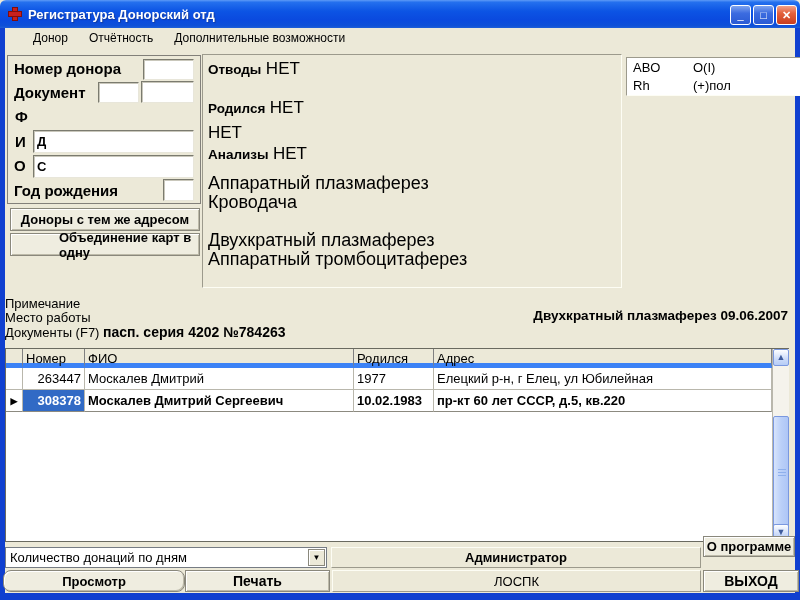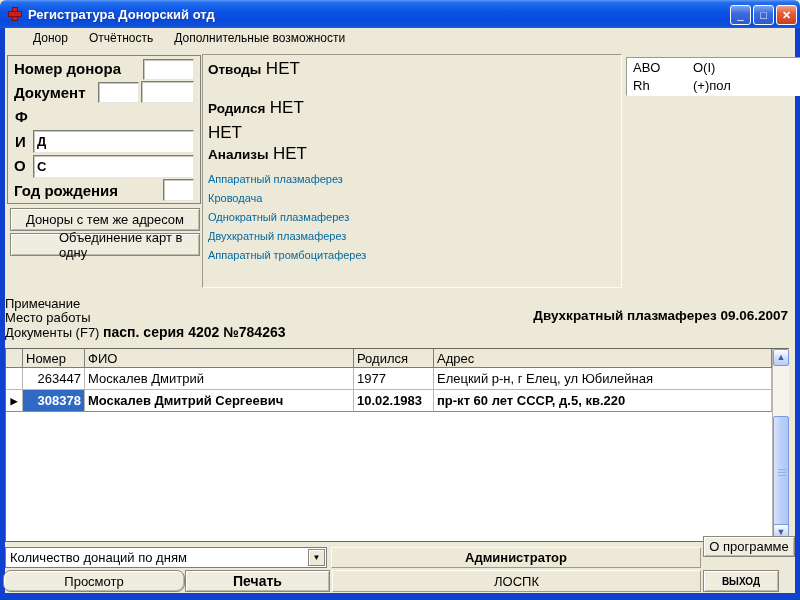--- a/index.html
+++ b/index.html
@@ -31,50 +31,50 @@
   .b-bottom{ position:absolute; left:0;   top:593px; width:800px; height:7px;  background:#1040D0; }
   
   .menubar { position:absolute; left:5px; top:28px; width:790px; height:20px; display:flex; align-items:center; padding-left:25px; font-size:12px; background:#ECE9D8; }
   .menu-item { margin-right:15px; padding:1px 3px; }
   
   .sunken { border:1px solid; border-color:#9C9A8C #FDFDF4 #FDFDF4 #9C9A8C; }
   .raisedp{ border:1px solid; border-color:#FDFDF4 #9C9A8C #9C9A8C #FDFDF4; }
   .btn {
     background:#EFEDE0; border:1px solid #8A887C; font-size:13px;
     box-shadow:inset 1px 1px 0 #FFFFFF, inset -1px -1px 0 #BDBAA9;
-    display:flex; align-items:center; justify-content:center; cursor:default;
+    display:flex; align-items:center; justify-content:center; cursor:default;font-weight:bold;
   }
   
   .form-panel { position:absolute; left:7px; top:55px; width:194px; height:149px; border:1px solid #82807A; }
   .flabel { position:absolute; font-weight:bold; font-size:15px; white-space:nowrap; }
   .field {
     position:absolute; background:#fff; border:1px solid; border-color:#7B7B6F #E8E6DA #E8E6DA #7B7B6F;
     box-shadow:inset 1px 1px 0 #C9C7BB; font-family:"Liberation Sans",sans-serif;
     font-size:13px; font-weight:bold; padding:2px 3px; outline:none;
   }
   .form-btn { position:absolute; left:10px; width:190px; height:23px; }
   
   .mid-panel { position:absolute; left:202px; top:54px; width:420px; height:234px; }
   .mid-panel .bld { font-weight:bold; font-size:13.5px; }
   .mid-panel .val { font-size:17px; }
   .mid-line { position:absolute; left:5px; white-space:nowrap; }
-  .dtype { position:absolute; left:5px; font-size:11px; color:#0369a1; white-space:nowrap; }
+  .dtype { position:absolute; left:5px; font-size:18px; color:#000000; white-space:nowrap; }
   
   .blood-panel { position:absolute; left:626px; top:57px; width:184px; height:39px; background:#fff; font-size:13px; }
   .blood-panel span { position:absolute; white-space:nowrap; }
   
   .info-line { position:absolute; left:5px; font-size:13px; white-space:nowrap; }
   .last-donation { position:absolute; right:12px; top:308px; font-size:13.5px; font-weight:bold; }
   .docs-bold { font-weight:bold; font-size:14px; }
   
   .tbl { position:absolute; left:5px; top:348px; width:784px; height:194px; background:#fff; border:1px solid #6A6A60; }
   .grid { position:absolute; left:0; top:0; width:766px; height:192px; background:#fff; }
   .grow { display:flex; width:766px; }
   .gh { height:19px; background:#ECE9D8; font-size:13px; }
-  .gh .cell { border-right:1px solid #808080; border-bottom:1px solid #3b82f6; padding:2px 3px; }
+  .gh .cell { border-right:1px solid #808080; border-bottom:5px solid #3b82f6; padding:2px 3px; }
   .gr { height:22px; font-size:13px; }
   .gr .cell { border-right:1px solid #B9B7AC; border-bottom:1px solid #B9B7AC; padding:3px; white-space:nowrap; overflow:hidden; }
   .cell { flex:none; }
   .c0 { width:17px; } .c1 { width:62px; } .c2 { width:269px; } .c3 { width:80px; } .c4 { width:338px; }
   .num { text-align:right; }
   .gr.sel { font-weight:bold; }
   .gr.sel .cell { border-bottom:1px solid #8C8A80; }
   .sel-num { background:#316AC5; color:#fff; text-align:right; }
   .pointer { font-size:9px; line-height:16px; text-align:center; }
   
@@ -143,21 +143,20 @@
 <div class="btn form-btn" style="top:208px;">Доноры с тем же адресом</div>
 <div class="btn form-btn" style="top:233px;padding-left:48px;">Объединение карт в одну</div>
 
 <div class="mid-panel sunken">
   <div class="mid-line" style="top:4px;"><span class="bld">Отводы</span> <span class="val">НЕТ</span></div>
   <div class="mid-line" style="top:43px;"><span class="bld">Родился</span> <span class="val">НЕТ</span></div>
   <div class="mid-line val" style="top:68px;">НЕТ</div>
   <div class="mid-line" style="top:89px;"><span class="bld">Анализы</span> <span class="val">НЕТ</span></div>
   <div class="dtype" style="top:118px;">Аппаратный плазмаферез</div>
   <div class="dtype" style="top:137px;">Кроводача</div>
-  <div class="dtype" style="top:156px;">Однократный плазмаферез</div>
   <div class="dtype" style="top:194px;">Аппаратный тромбоцитаферез</div>
   <div class="dtype" style="top:175px;">Двухкратный плазмаферез</div>
 </div>
 
 <div class="blood-panel sunken">
   <span style="left:6px; top:2px;">ABO</span>
   <span style="left:66px; top:2px;text-align:right;">O(I)</span>
   <span style="left:6px; top:20px;">Rh</span>
   <span style="left:66px; top:20px;">(+)пол</span>
 </div>
@@ -206,13 +205,13 @@
 <div class="combo">
   <span class="ctext">Количество донаций по дням</span>
   <div class="carrow">▼</div>
 </div>
 <div class="panel-flat raisedp bold" style="left:331px; top:547px; width:370px;">Администратор</div>
 <div class="btn" style="position:absolute; left:703px; top:536px; width:92px; height:21px;">О программе</div>
 
 <div class="btn" style="position:absolute; left:3px; top:570px; width:182px; height:22px;border-radius:8px;">Просмотр</div>
 <div class="btn bold" style="position:absolute; left:185px; top:570px; width:145px; height:22px; font-size:14px;">Печать</div>
 <div class="panel-flat raisedp" style="left:332px; top:570px; width:369px; height:22px;">ЛОСПК</div>
-<div class="btn bold" style="position:absolute; left:703px; top:570px; width:76px; height:22px; font-size:10px;">ВЫХОД</div>
+<div class="btn bold" style="position:absolute; left:703px; top:570px; width:96px; height:22px; font-size:14px;">ВЫХОД</div>
 
 </body></html>

